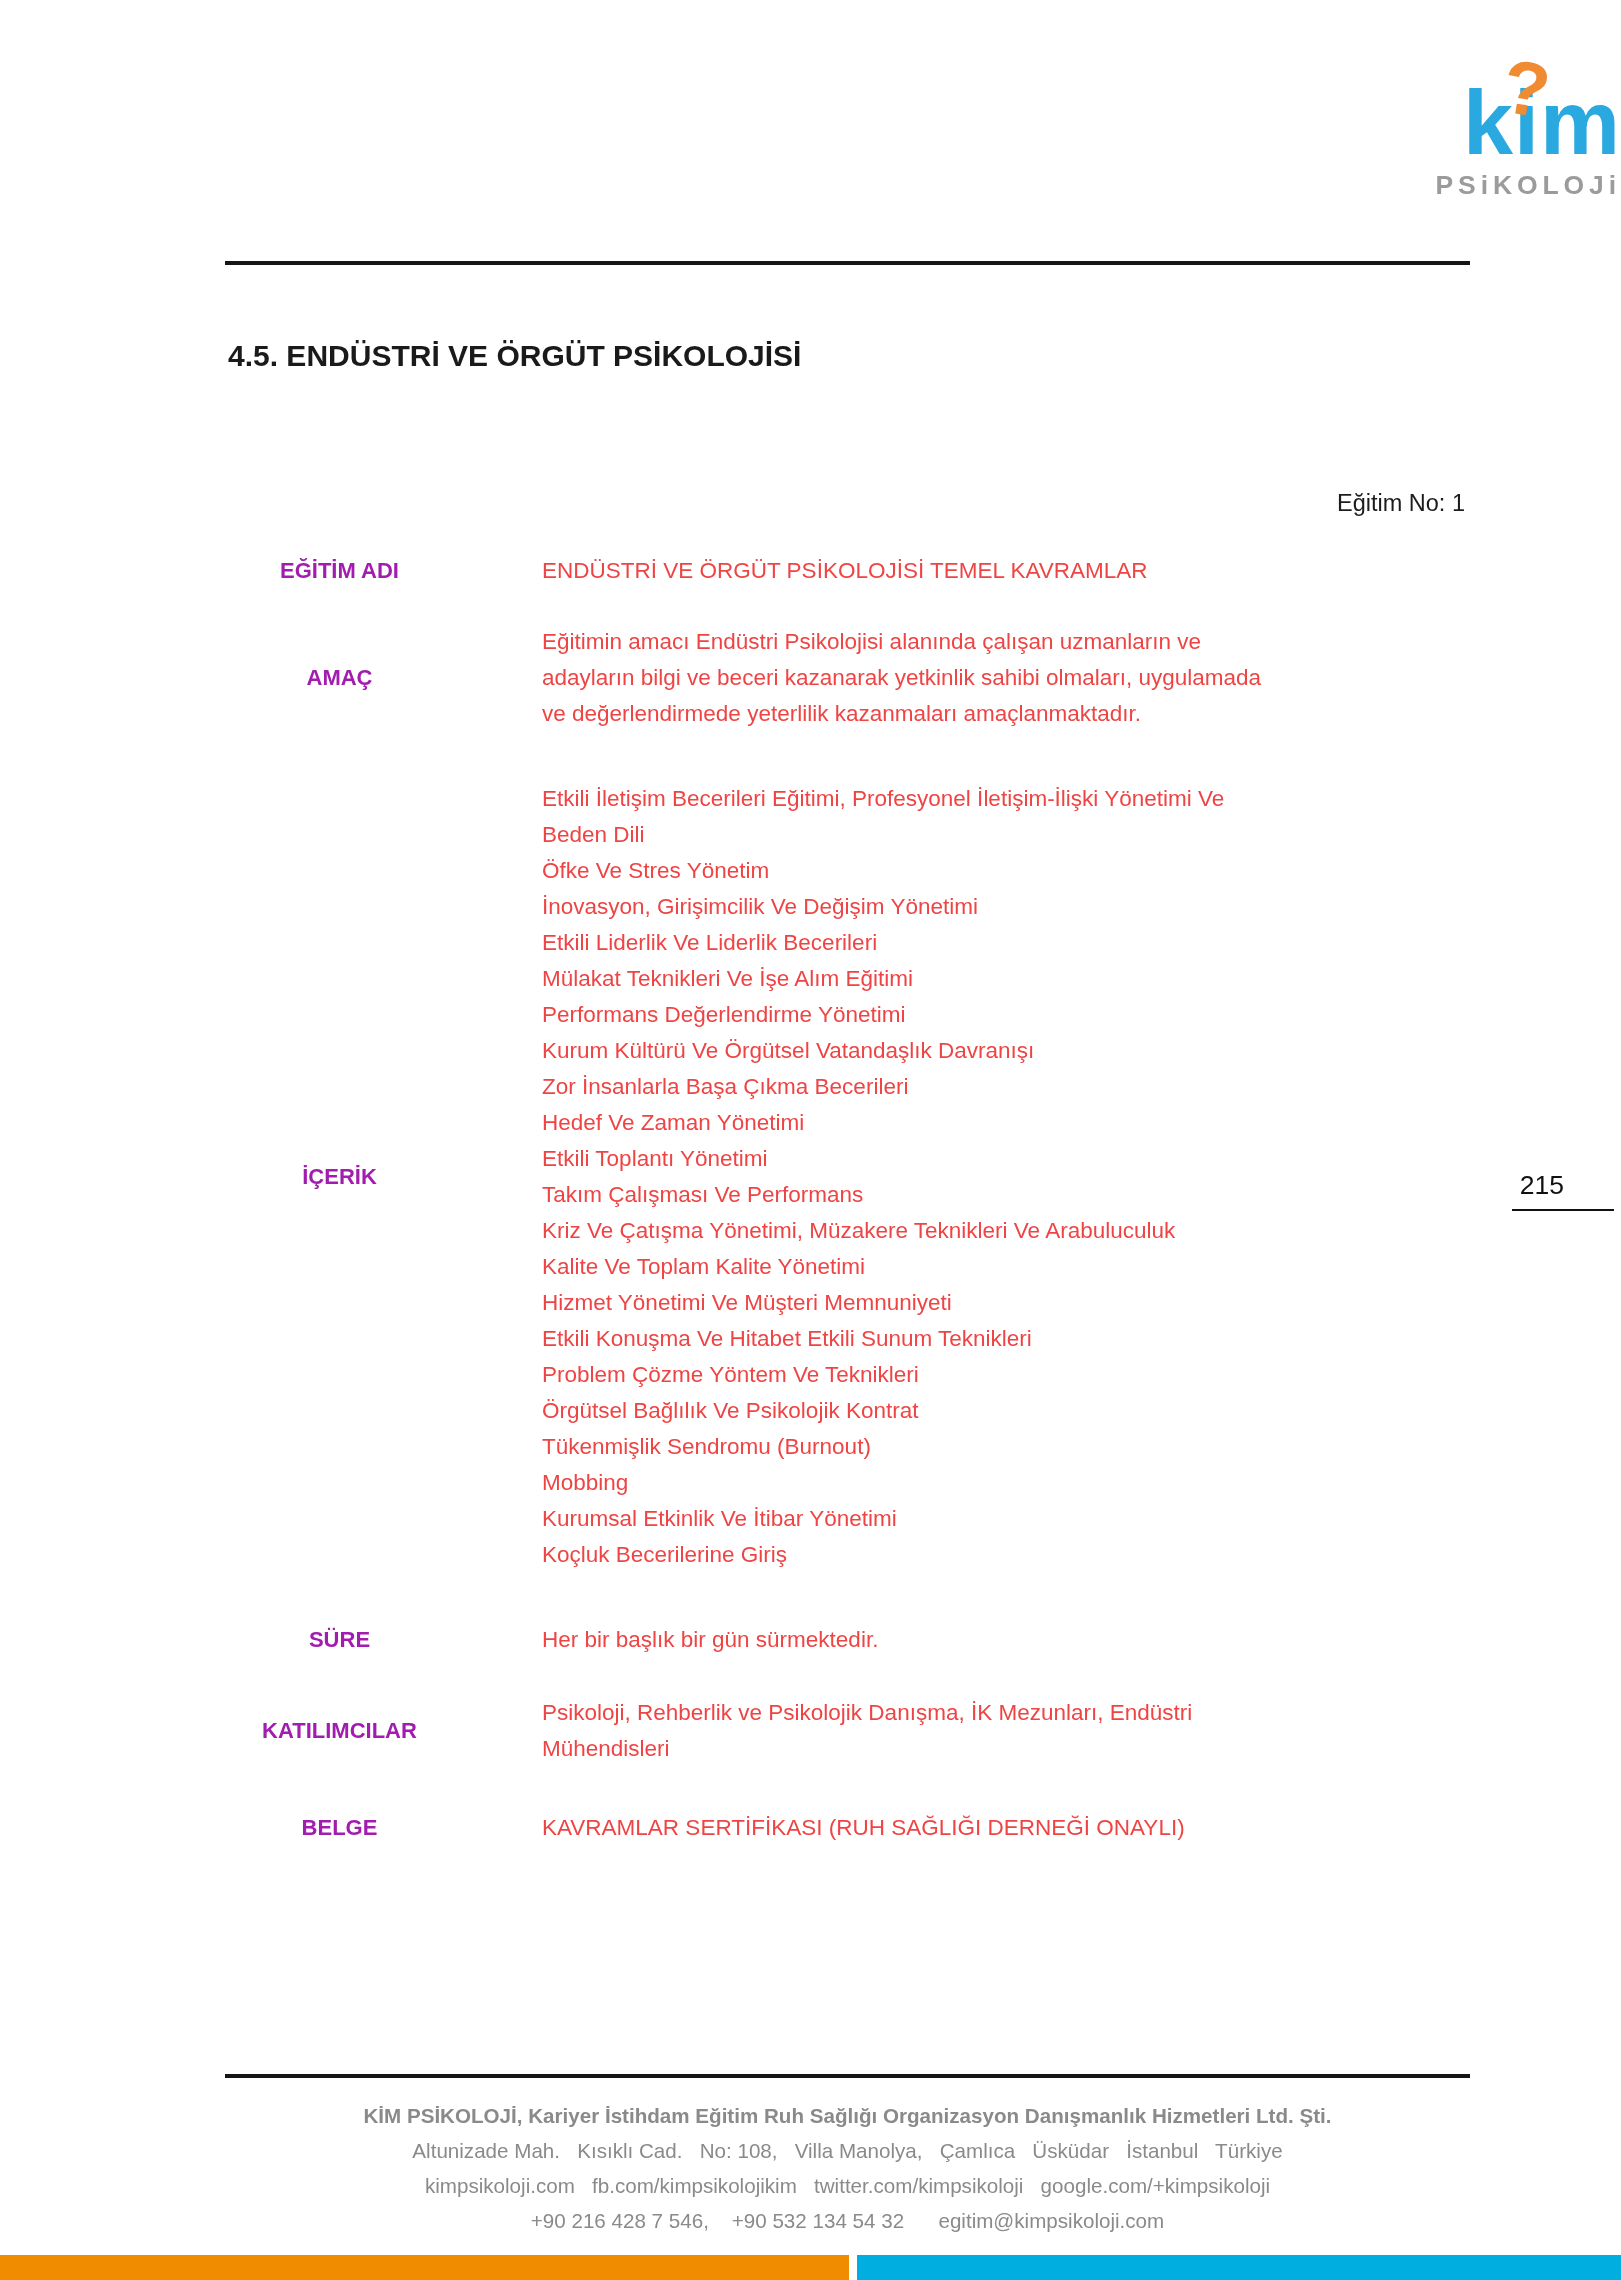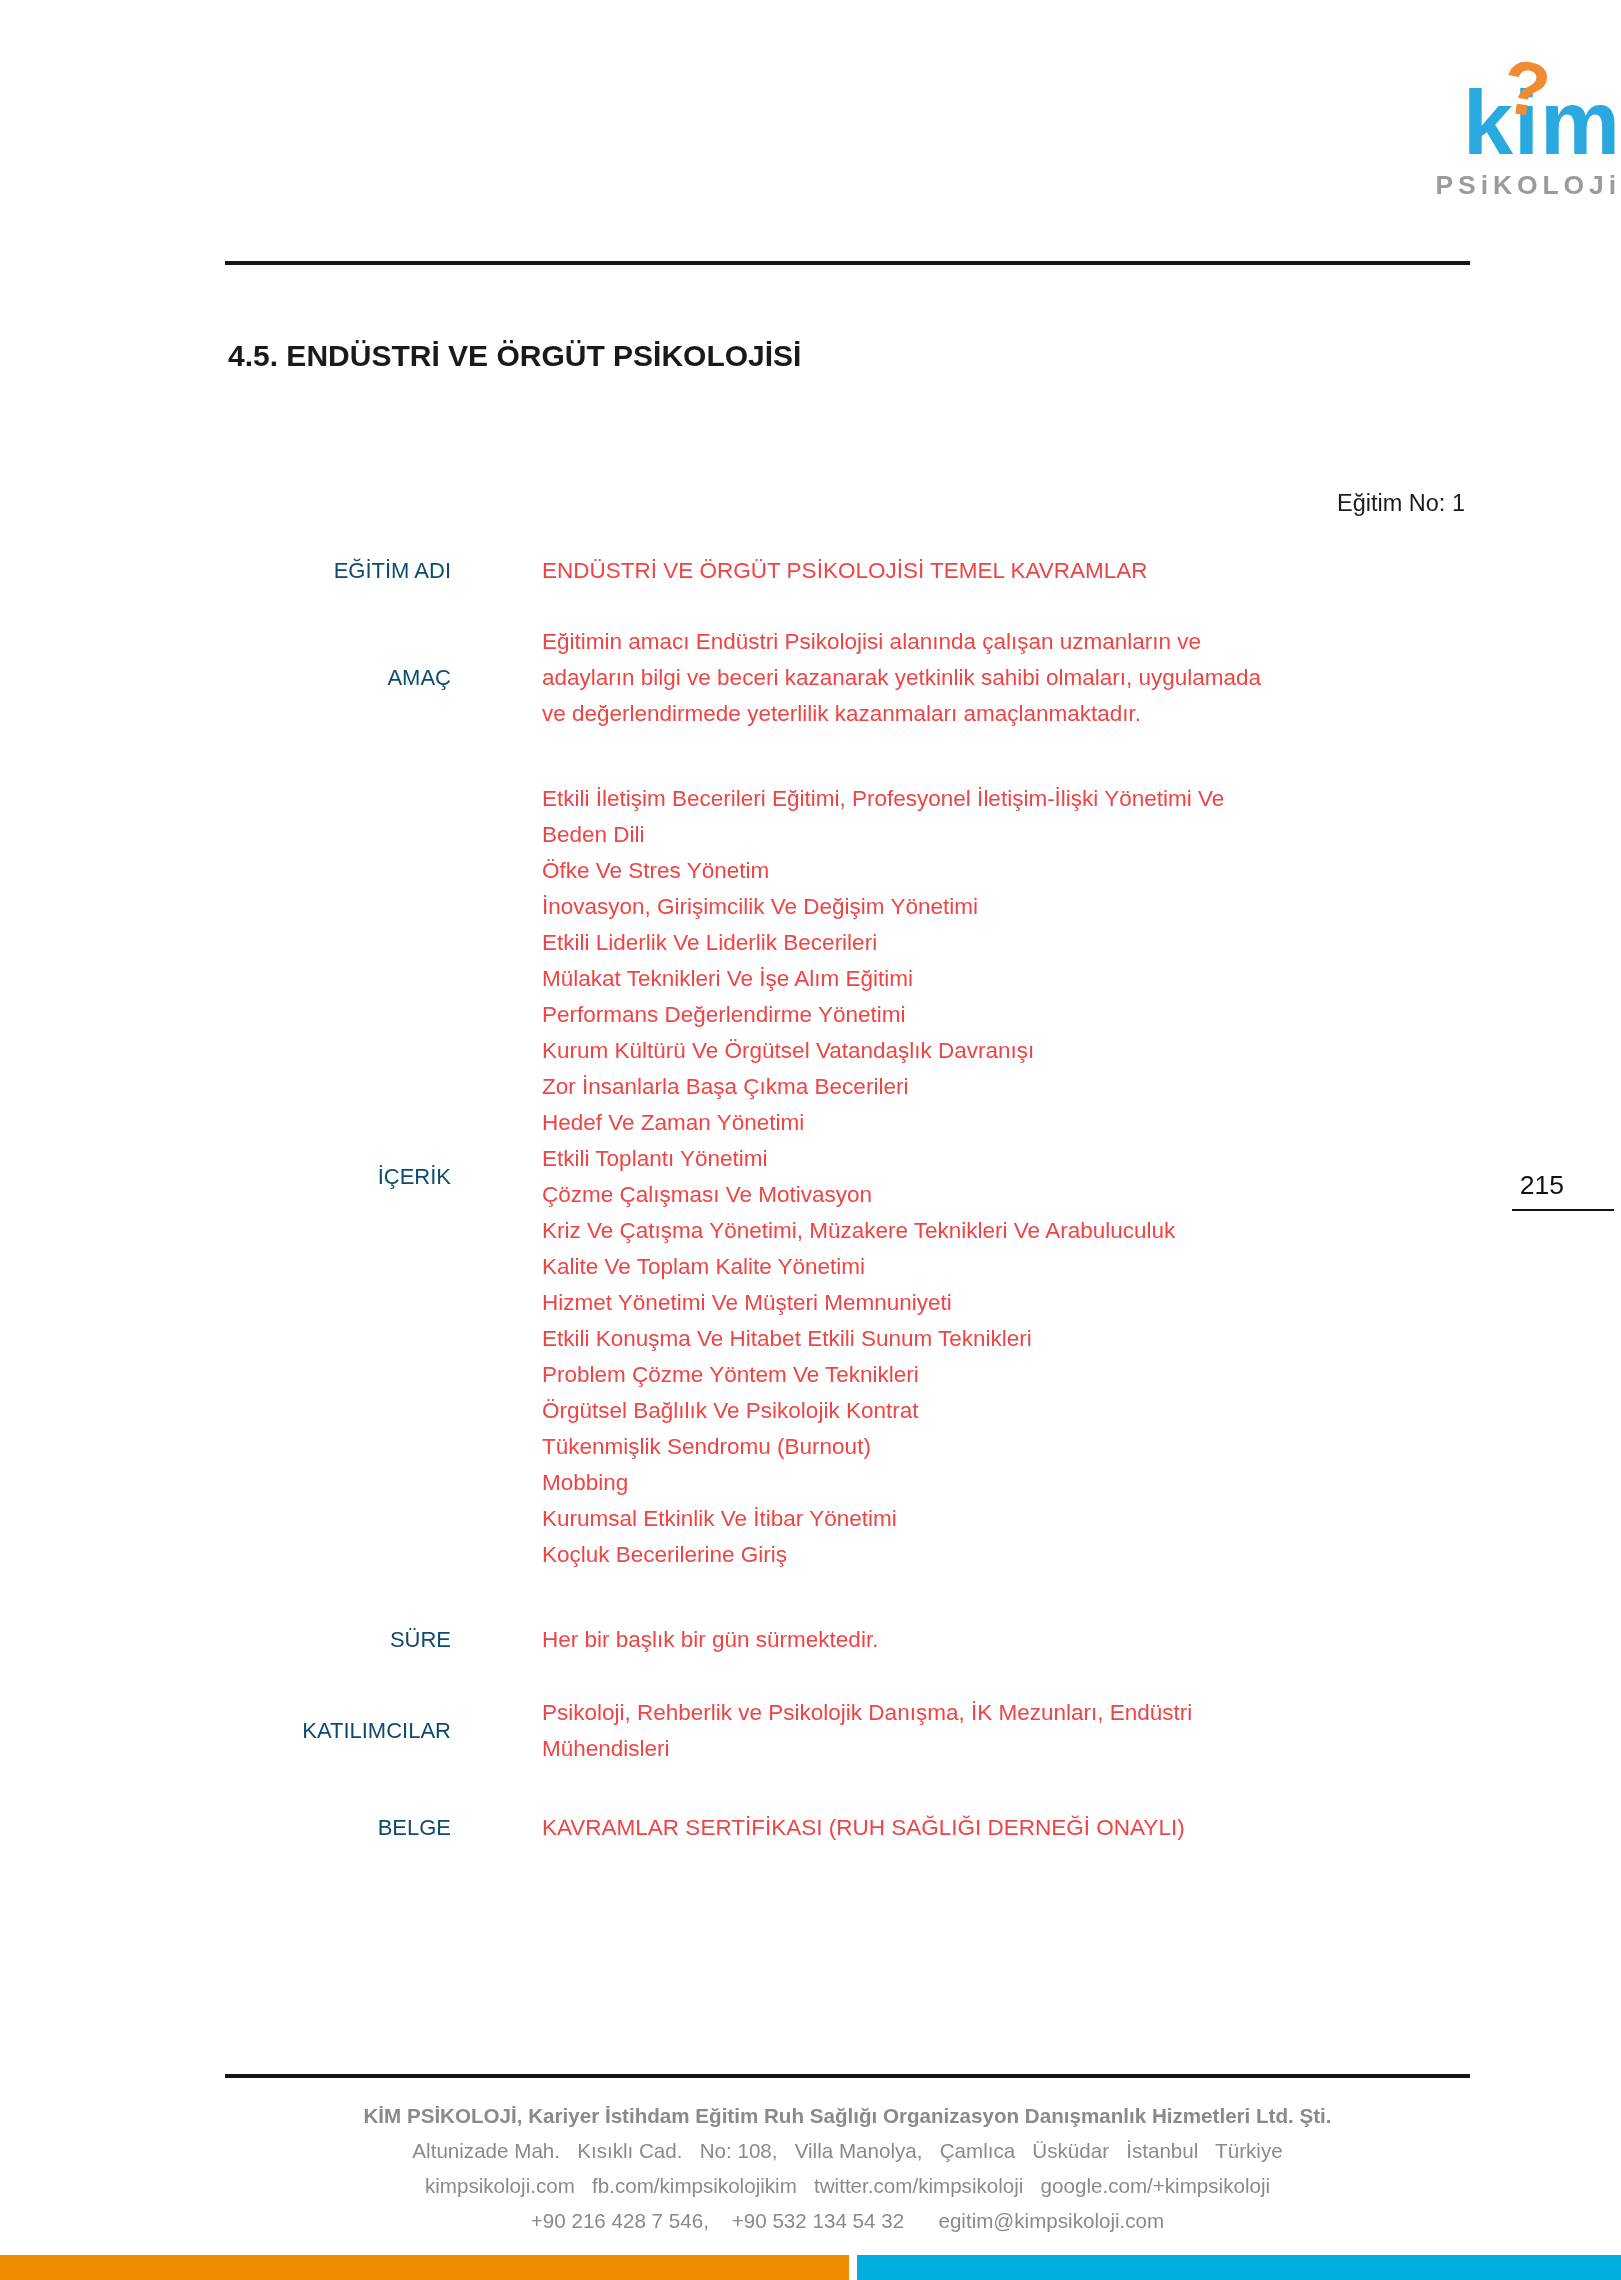--- a/index.html
+++ b/index.html
@@ -42,22 +42,22 @@
   }
 
   
   .info-table { position:absolute; left:228px; top:553px; width:1147px; }
   .info-row { display:flex; align-items:center; }
   .info-row + .info-row { margin-top:37px; }
   .info-row.gap-sm { margin-top:35px; }
   .info-row.gap-lg { margin-top:49px; }
   .info-row.gap-xl { margin-top:43px; }
   .row-label {
-    flex:0 0 223px; width:223px; text-align:right;
-    font-size:22px; font-weight:normal; color:#0c4a6e; white-space:nowrap;
+    flex:0 0 223px; width:223px; text-align:center;
+    font-size:22px; font-weight:bold; color:#a21caf; white-space:nowrap;
   }
   .row-value {
     margin-left:91px; width:826px;
     font-size:22.5px; line-height:36px; color:#ef4444;
   }
   .preline { white-space:pre-line; }
   .content-list .list-item { font-size:22.5px; line-height:36px; white-space:pre-line; }
 
   
   .page-number-box {
@@ -120,21 +120,21 @@
 Beden Dili</div>
           <div class="list-item">Öfke Ve Stres Yönetim</div>
           <div class="list-item">İnovasyon, Girişimcilik Ve Değişim Yönetimi</div>
           <div class="list-item">Etkili Liderlik Ve Liderlik Becerileri</div>
           <div class="list-item">Mülakat Teknikleri Ve İşe Alım Eğitimi</div>
           <div class="list-item">Performans Değerlendirme Yönetimi</div>
           <div class="list-item">Kurum Kültürü Ve Örgütsel Vatandaşlık Davranışı</div>
           <div class="list-item">Zor İnsanlarla Başa Çıkma Becerileri</div>
           <div class="list-item">Hedef Ve Zaman Yönetimi</div>
           <div class="list-item">Etkili Toplantı Yönetimi</div>
-          <div class="list-item">Çözme Çalışması Ve Motivasyon</div>
+          <div class="list-item">Takım Çalışması Ve Performans</div>
           <div class="list-item">Kriz Ve Çatışma Yönetimi, Müzakere Teknikleri Ve Arabuluculuk</div>
           <div class="list-item">Kalite Ve Toplam Kalite Yönetimi</div>
           <div class="list-item">Hizmet Yönetimi Ve Müşteri Memnuniyeti</div>
           <div class="list-item">Etkili Konuşma Ve Hitabet Etkili Sunum Teknikleri</div>
           <div class="list-item">Problem Çözme Yöntem Ve Teknikleri</div>
           <div class="list-item">Örgütsel Bağlılık Ve Psikolojik Kontrat</div>
           <div class="list-item">Tükenmişlik Sendromu (Burnout)</div>
           <div class="list-item">Mobbing</div>
           <div class="list-item">Kurumsal Etkinlik Ve İtibar Yönetimi</div>
           <div class="list-item">Koçluk Becerilerine Giriş</div>

